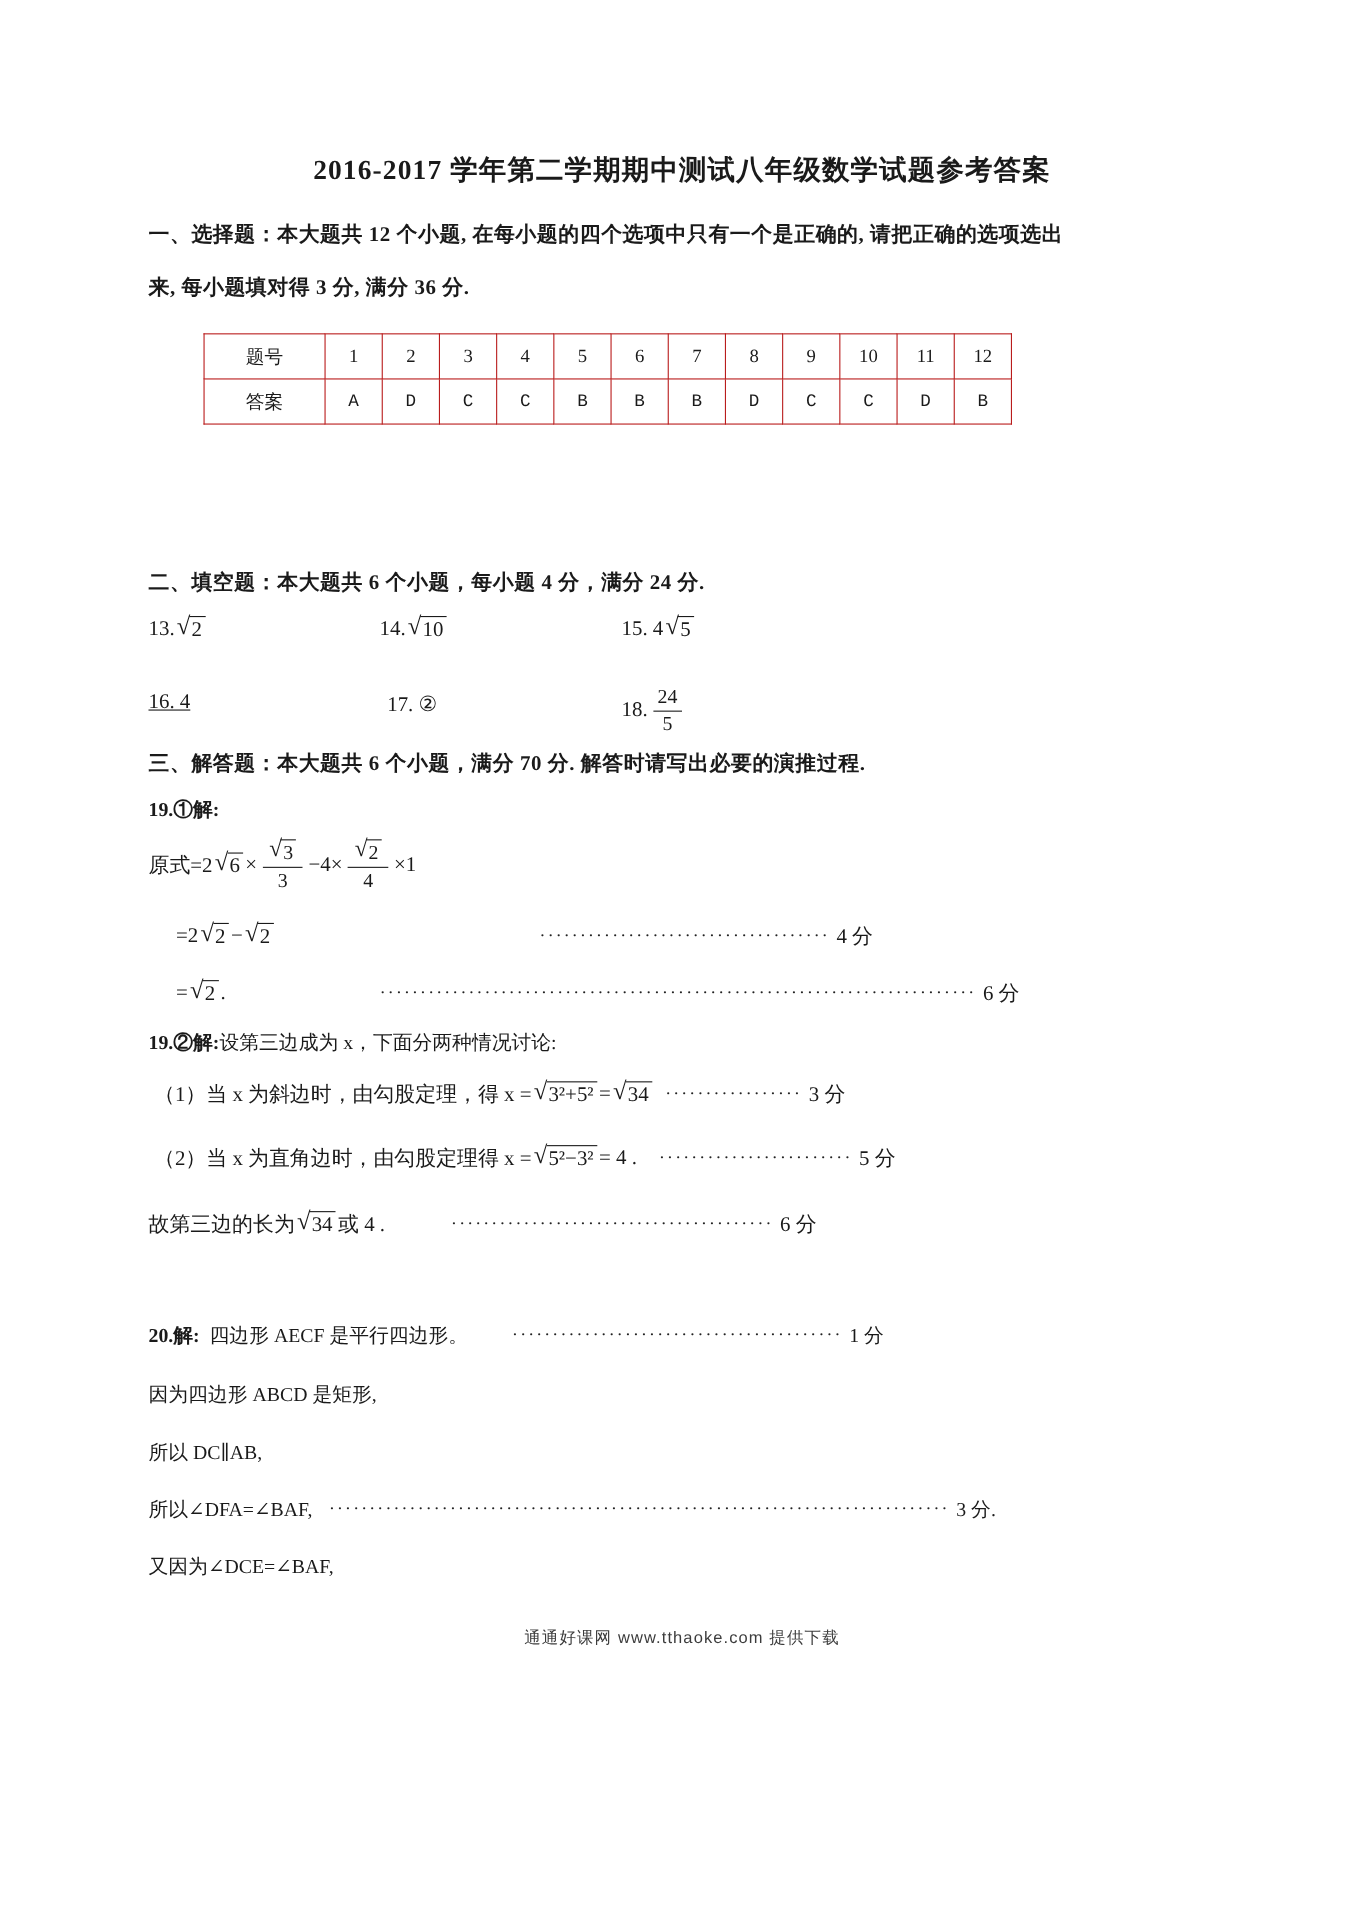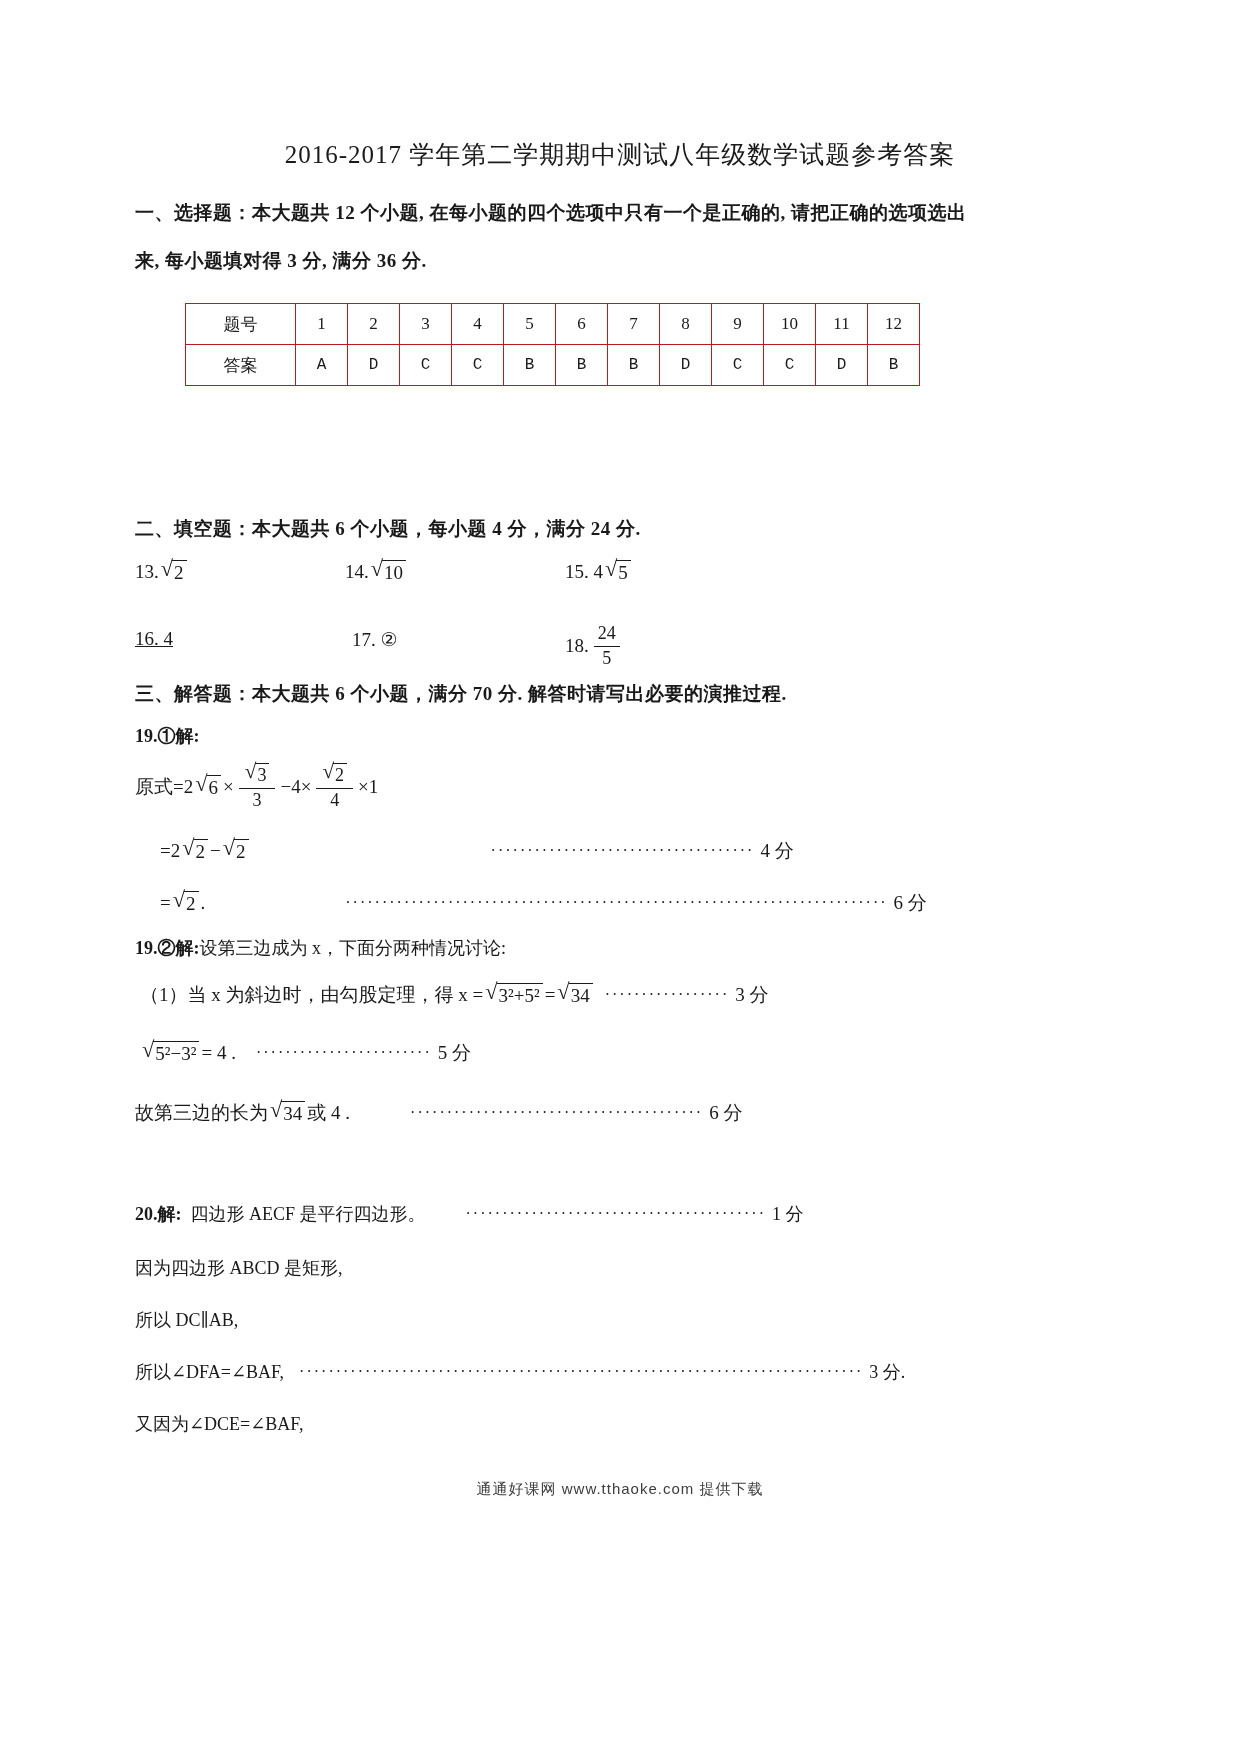--- a/index.html
+++ b/index.html
@@ -10,21 +10,21 @@
     height: 1754px;
     background: #ffffff;
     font-family: "Liberation Serif", "DejaVu Serif", serif;
     color: #1a1a1a;
     overflow: hidden;
   }
   .abs { position: absolute; }
   .title {
     top: 138px; left: 0; width: 1240px;
     text-align: center;
-    font-size: 25px; font-weight: normal;
+    font-size: 25px; font-weight: bold;
     letter-spacing: 1px;
   }
   .h {
     font-size: 19px; font-weight: bold; letter-spacing: .5px; white-space: nowrap;
   }
   .b { font-weight: bold; }
   .line { display: flex; align-items: center; font-size: 18px; white-space: nowrap; }
   .formula { font-size: 19px; }
   .line > span { flex: none; }
 
@@ -219,20 +219,21 @@
     <span>=</span>
     <span class="rad">
         <span class="rad-sign">√</span>
         <span class="rad-body">34</span>
       </span>
     <span class="dots" style="margin-left:10px;">·················</span>
     <span class="score">3 分</span>
   </div>
 
   <div class="abs line formula" style="left:140px; top:1040px;">
+    <span>（2）当 x 为直角边时，由勾股定理得 x =</span>
     <span class="rad">
         <span class="rad-sign">√</span>
         <span class="rad-body">5²−3²</span>
       </span>
     <span>= 4 .</span>
     <span class="dots" style="margin-left:20px;">························</span>
     <span class="score">5 分</span>
   </div>
 
   <div class="abs line formula" style="left:135px; top:1100px;">

